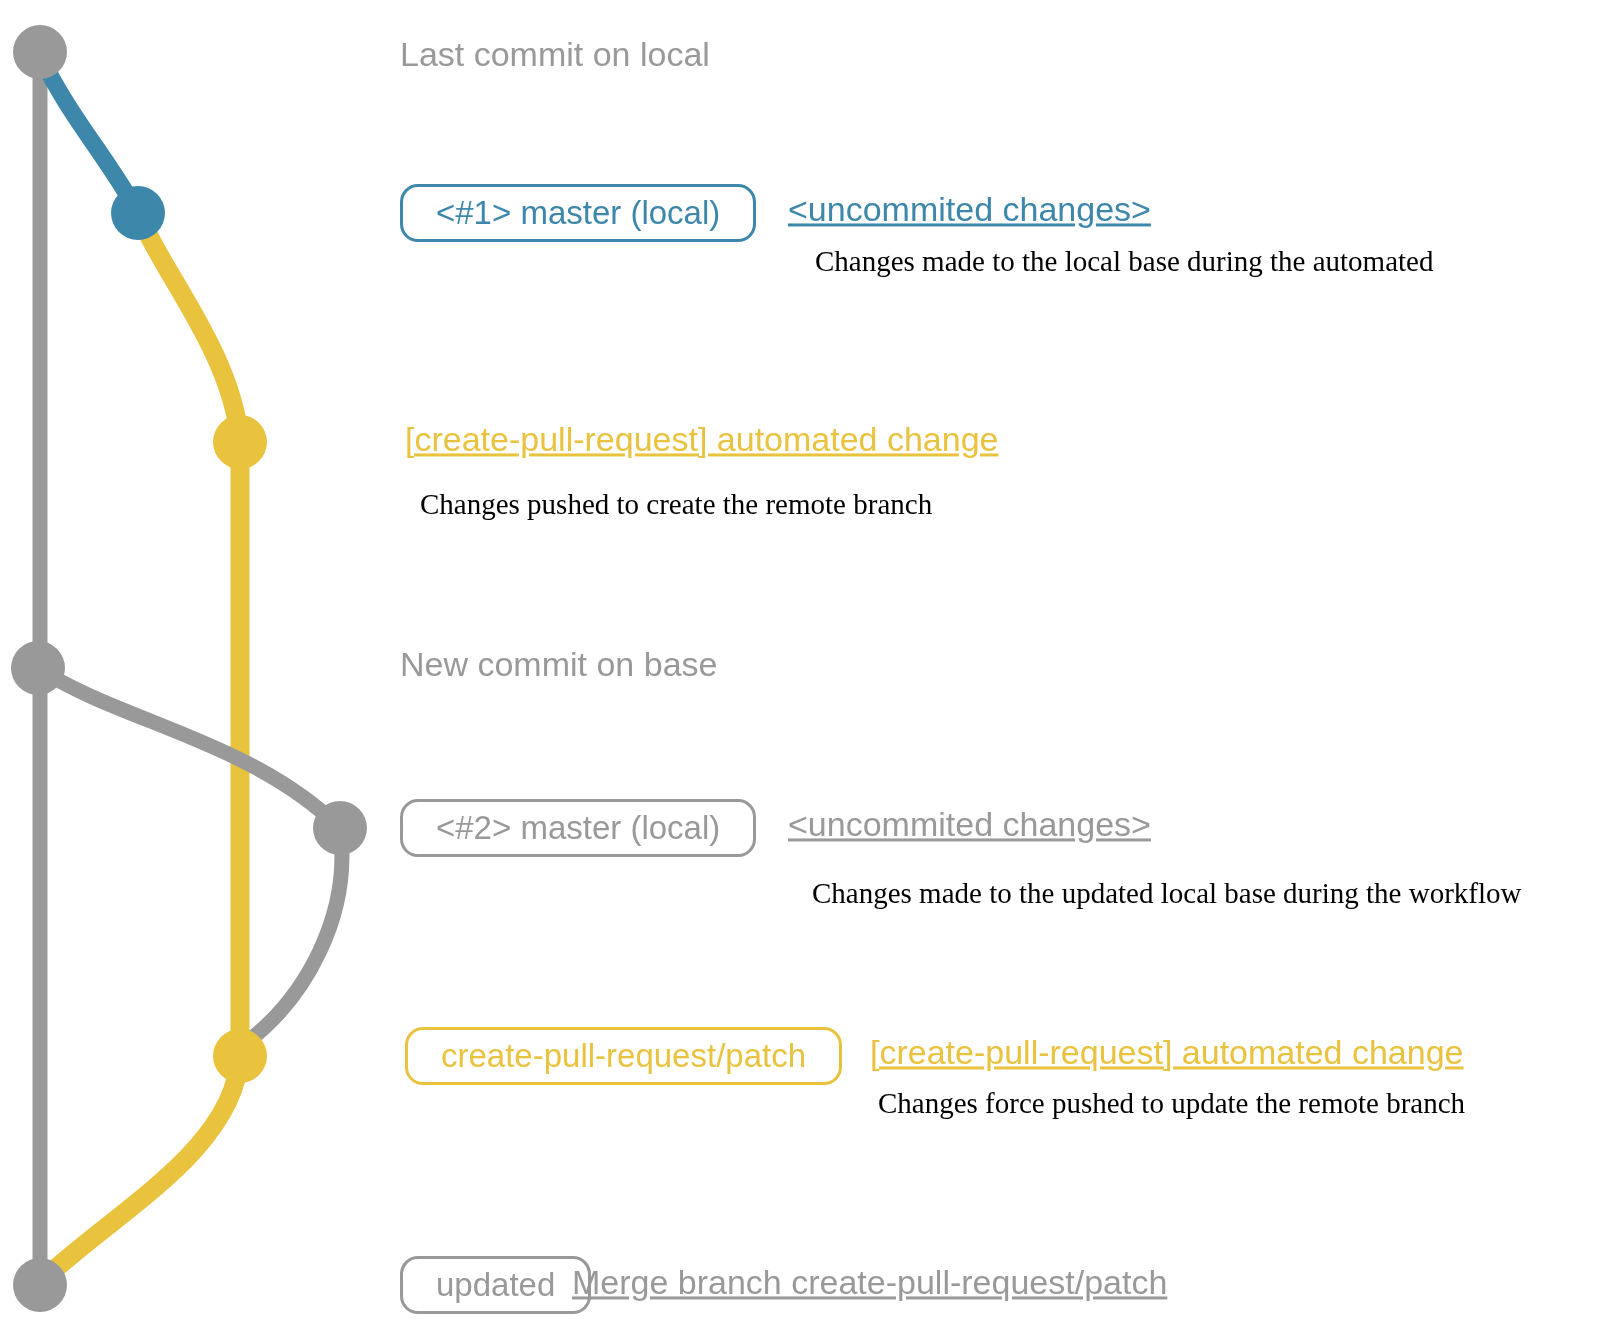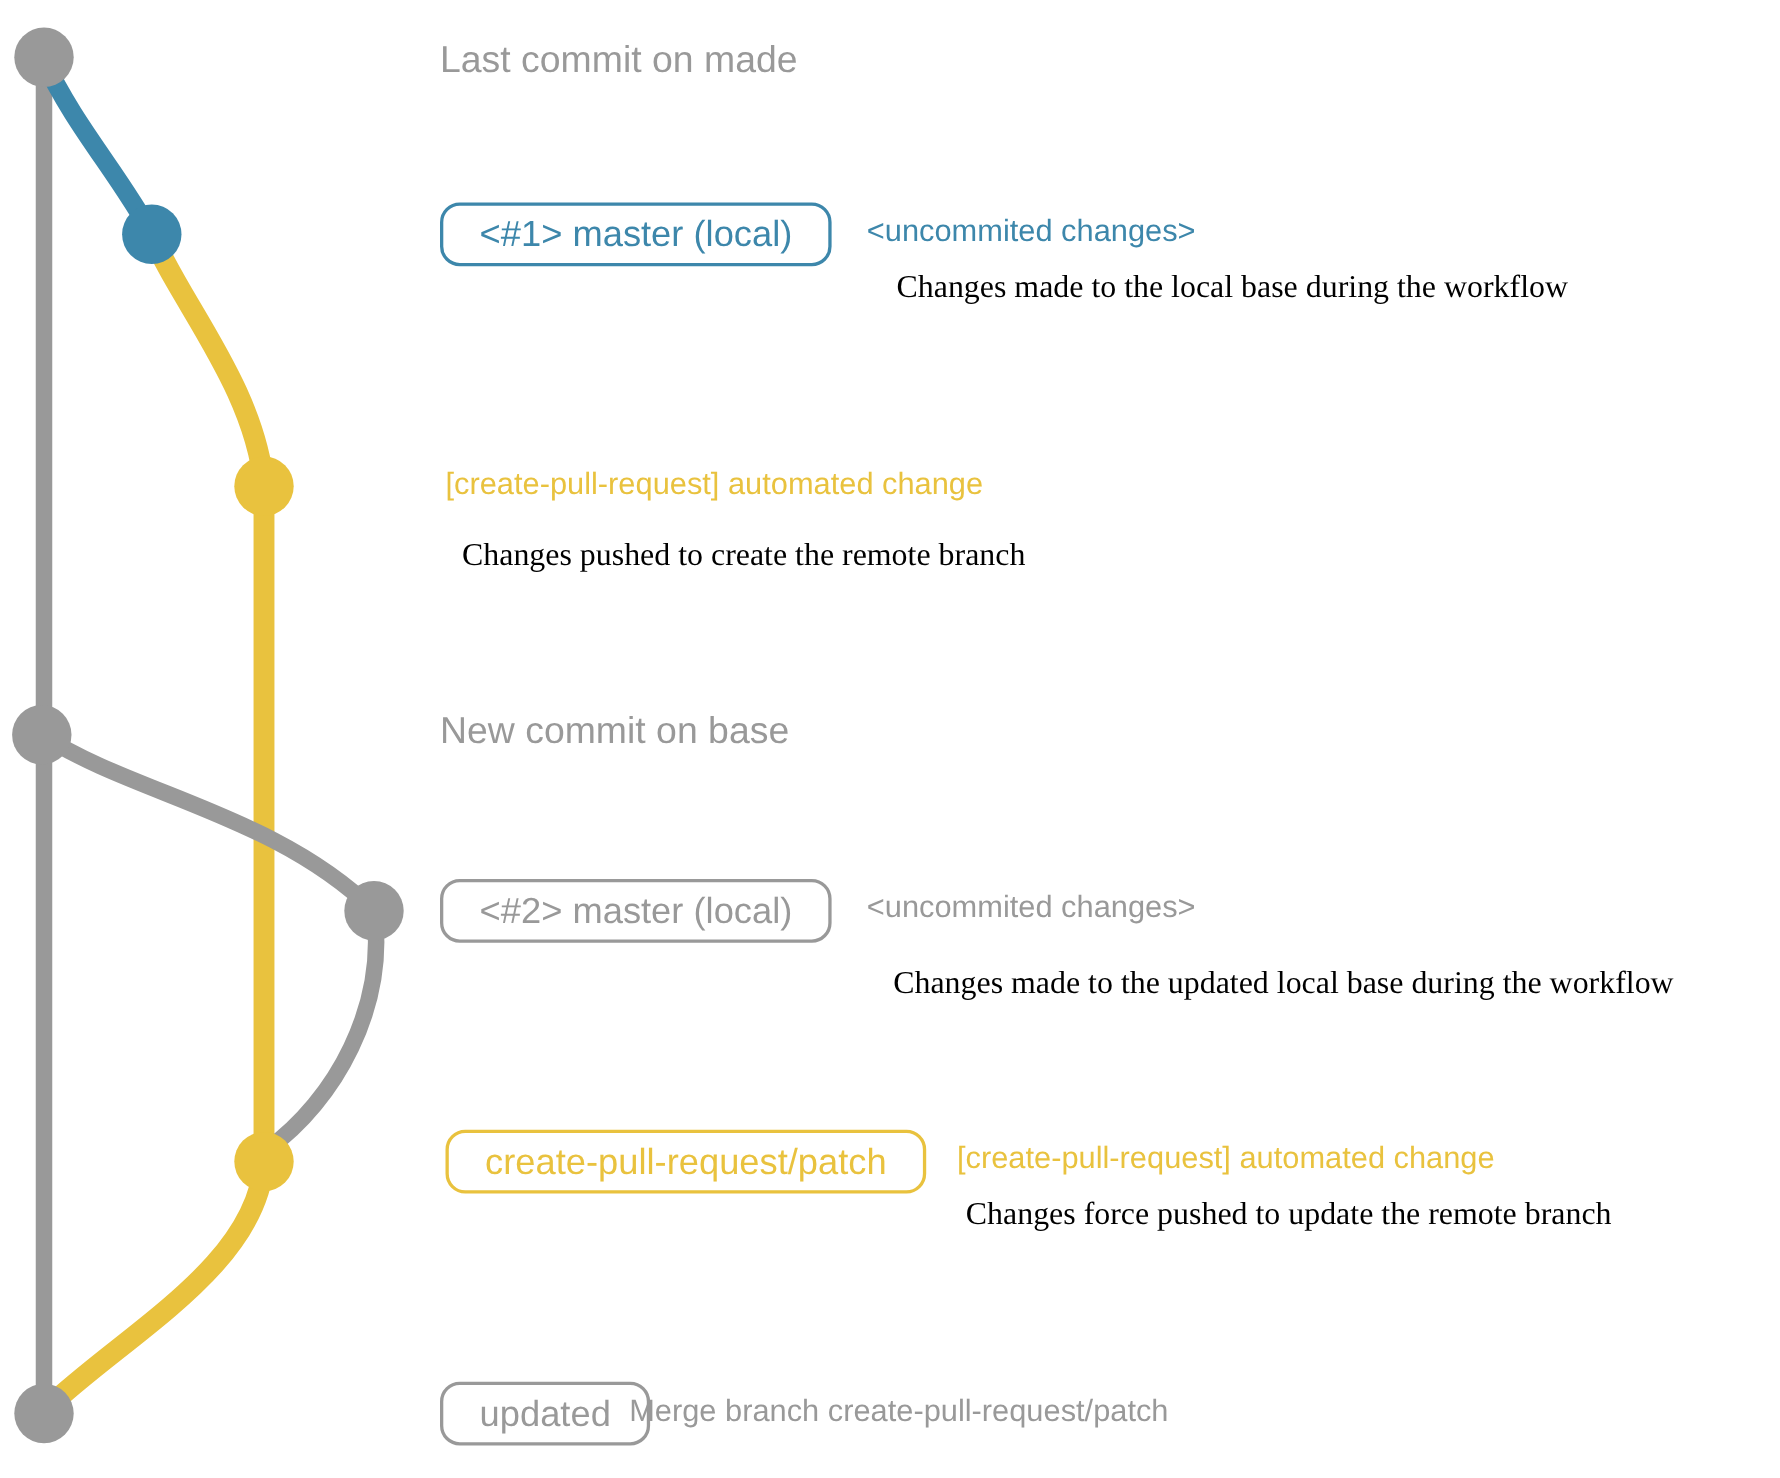--- a/index.html
+++ b/index.html
@@ -3,21 +3,21 @@
 <meta charset="utf-8">
 <style>
   html,body{margin:0;padding:0;}
   body{
     width:1618px;height:1344px;position:relative;background:#ffffff;
     font-family:"Liberation Sans",sans-serif;overflow:hidden;
   }
   #graph-svg{position:absolute;left:0;top:0;}
   .abs{position:absolute;transform:translateY(-50%);white-space:nowrap;line-height:1.15;}
   .plain{font-size:34px;}
-  .note{font-size:28px;}
+  .note{font-size:34px;text-decoration:underline;}
   .caption{font-family:"Liberation Serif",serif;font-size:29px;color:#000000;}
   .badge{
     display:inline-block;border:3px solid;border-radius:18px;
     padding:7px 33px;font-size:33px;background:#ffffff;
   }
   .c-gray{color:var(--gray);}   .b-gray{border-color:var(--gray);}
   .c-blue{color:var(--blue);}   .b-blue{border-color:var(--blue);}
   .c-yellow{color:var(--yellow);} .b-yellow{border-color:var(--yellow);}
 </style>
 </head>
@@ -41,25 +41,25 @@
 
   <circle cx="40" cy="52" r="27" fill="#999999"></circle>
   <circle cx="138" cy="213" r="27" fill="#3d87ab"></circle>
   <circle cx="240" cy="442" r="27" fill="#e9c23e"></circle>
   <circle cx="38" cy="668" r="27" fill="#999999"></circle>
   <circle cx="340" cy="828" r="27" fill="#999999"></circle>
   <circle cx="240" cy="1056" r="27" fill="#e9c23e"></circle>
   <circle cx="40" cy="1285" r="27" fill="#999999"></circle>
 </svg>
 
-<div class="abs plain c-gray" style="left:400px;top:55px;">Last commit on made</div>
+<div class="abs plain c-gray" style="left:400px;top:55px;">Last commit on local</div>
 
 <span class="abs badge c-blue b-blue" style="left:400px;top:213px;">&lt;#1&gt; master (local)</span>
 <div class="abs note c-blue" style="left:788px;top:210px;">&lt;uncommited changes&gt;</div>
-<div class="abs caption" style="left:815px;top:262px;">Changes made to the local base during the workflow</div>
+<div class="abs caption" style="left:815px;top:262px;">Changes made to the local base during the automated</div>
 
 <div class="abs note c-yellow" style="left:405px;top:440px;">[create-pull-request] automated change</div>
 <div class="abs caption" style="left:420px;top:489px;margin-top:16px;">Changes pushed to create the remote branch</div>
 
 <div class="abs plain c-gray" style="left:400px;top:665px;">New commit on base</div>
 
 <span class="abs badge c-gray b-gray" style="left:400px;top:828px;">&lt;#2&gt; master (local)</span>
 <div class="abs note c-gray" style="left:788px;top:825px;">&lt;uncommited changes&gt;</div>
 <div class="abs caption" style="left:812px;top:878px;margin-top:16px;">Changes made to the updated local base during the workflow</div>
 

